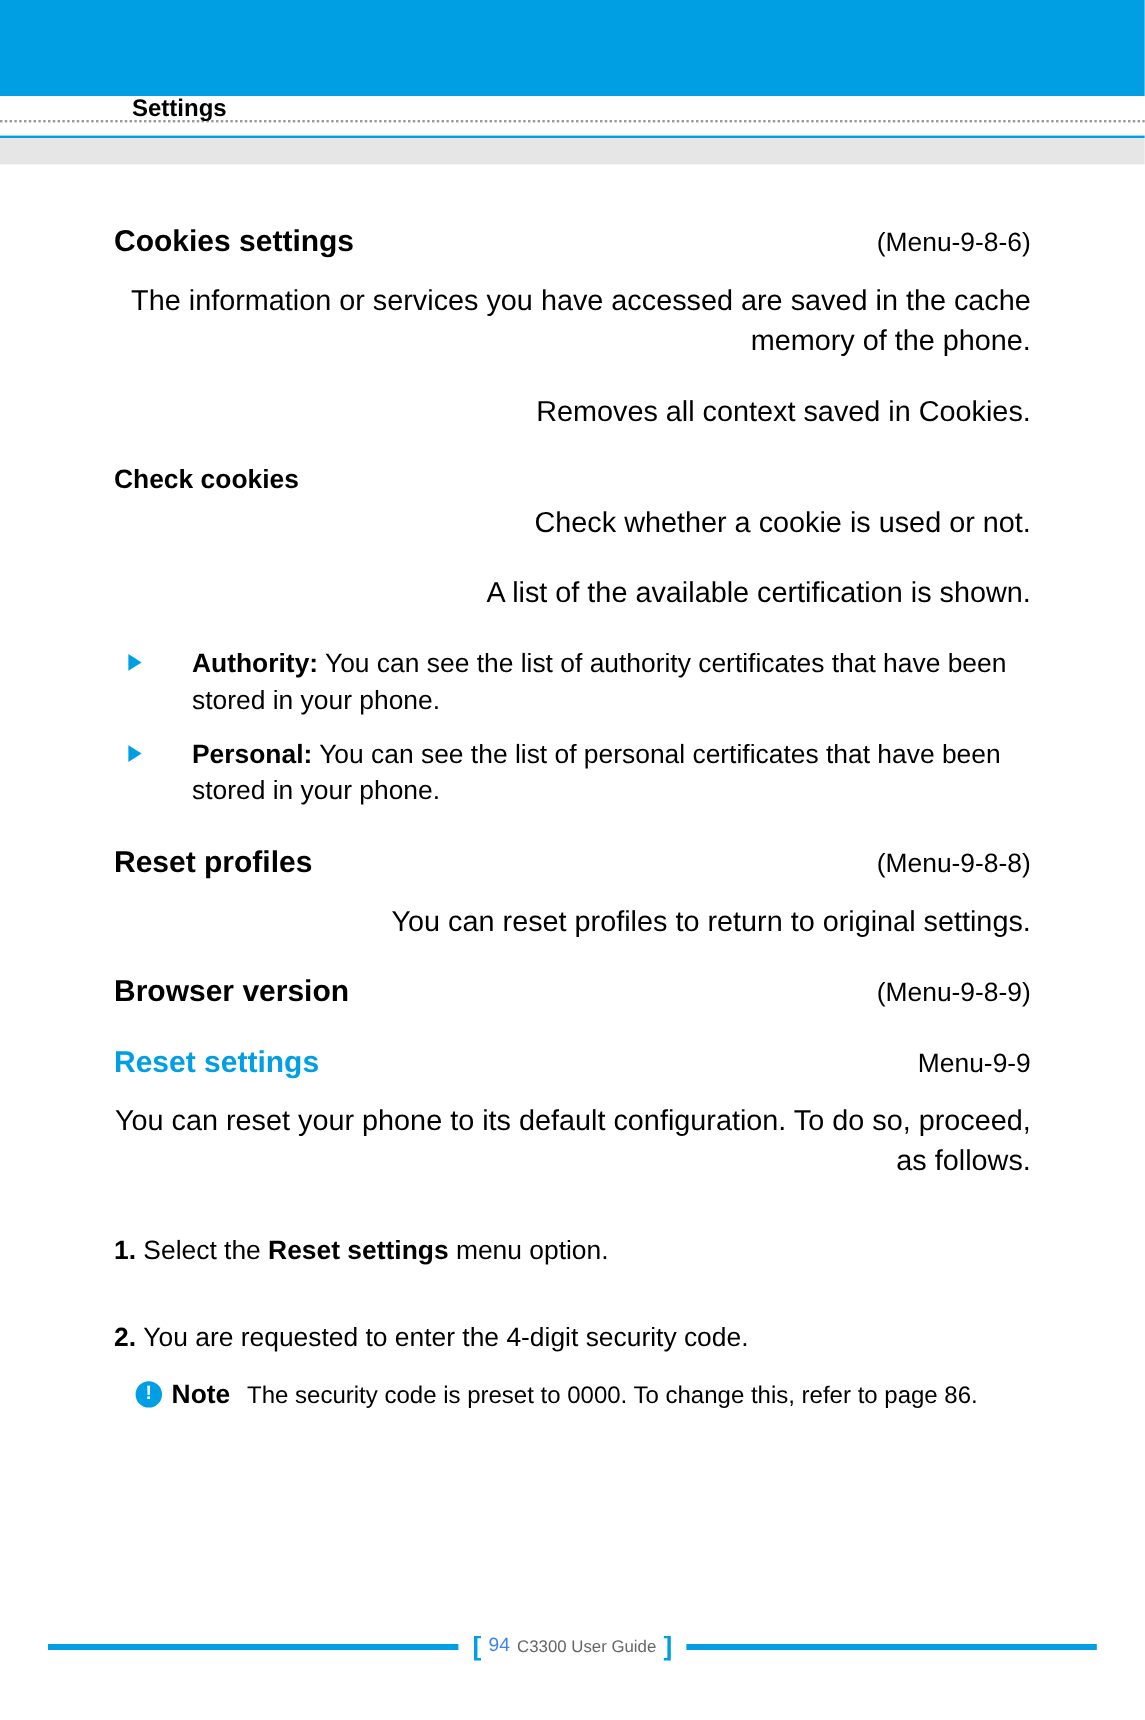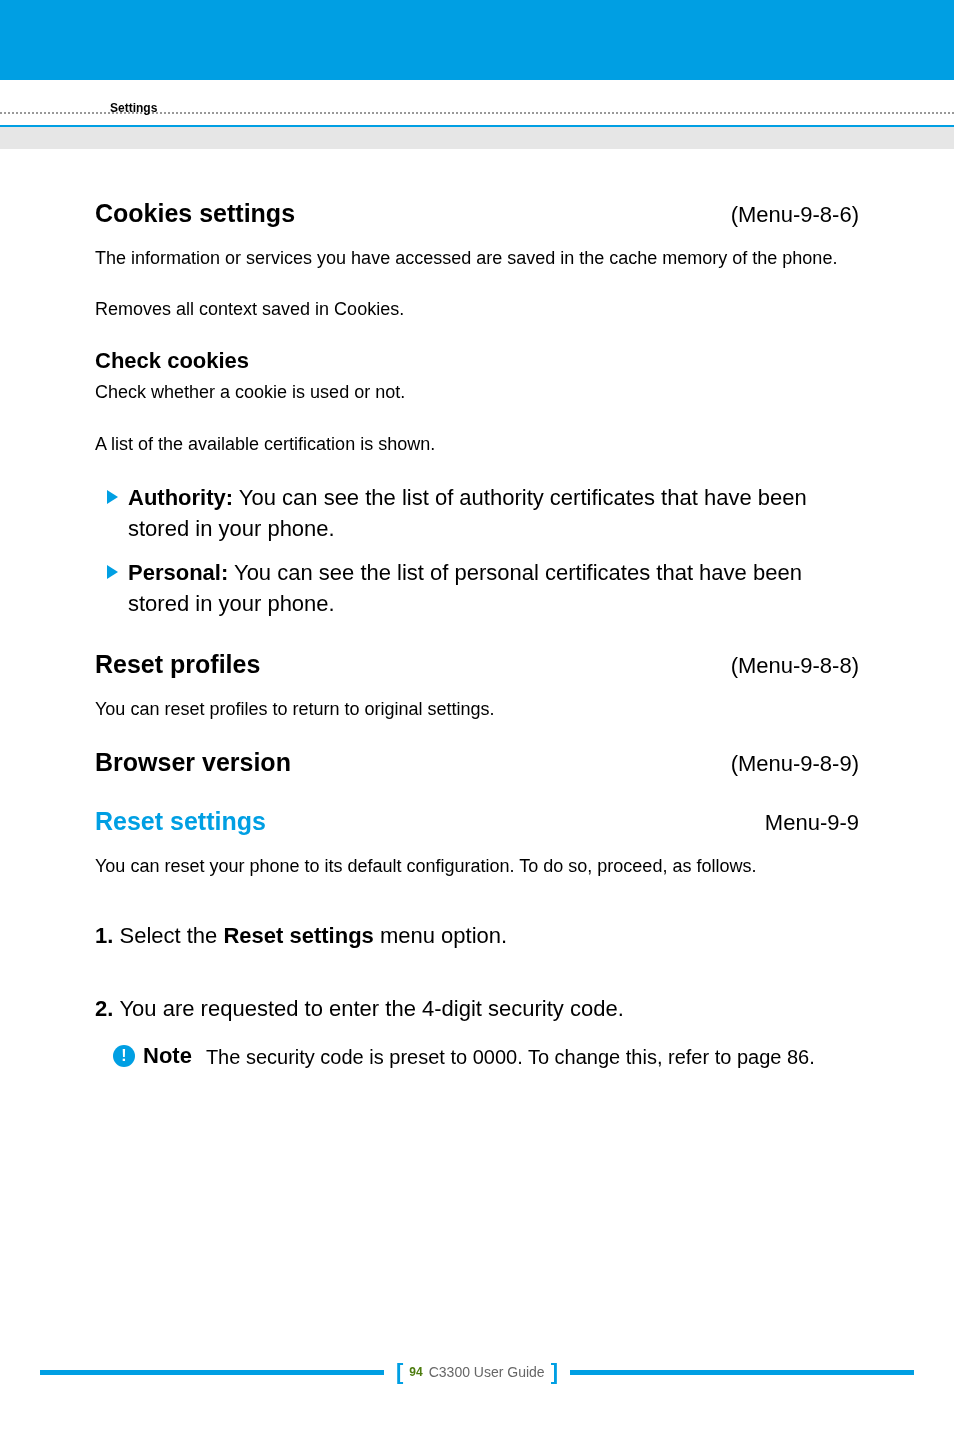--- a/index.html
+++ b/index.html
@@ -14,23 +14,23 @@
       background: #ffffff;
       color: #000000;
       position: relative;
     }
     .top-banner {
       width: 100%;
       height: 80px;
       background: #009FE3;
     }
     .breadcrumb-bar {
-      padding: 21px 0 10px 110px;
-      font-weight: bold;
-      font-size: 12px;
+      padding: 0 0 10px 110px;
+      font-weight: bold;
+      font-size: 20px;
       border-bottom: 2px solid #009FE3;
       position: relative;
     }
     .breadcrumb-dots {
       position: absolute;
       left: 0;
       right: 0;
       bottom: 11px;
       border-bottom: 2px dotted #999;
       z-index: -1;
@@ -56,33 +56,35 @@
     }
     .section-title-blue {
       font-weight: bold;
       font-size: 25px;
       color: #009FE3;
     }
     .menu-ref {
       font-size: 22px;
     }
     .body-text {
-      font-size: 18px;
+      font-size: 24px;
       line-height: 1.4;
       margin-bottom: 26px;
+      text-align: right;
     }
     .sub-heading {
       font-weight: bold;
       font-size: 22px;
       margin-bottom: 6px;
     }
     .list-item {
       display: flex;
       align-items: flex-start;
       margin-bottom: 14px;
+      gap: 32px;
     }
     .bullet-tri {
       width: 0;
       height: 0;
       border-top: 7px solid transparent;
       border-bottom: 7px solid transparent;
       border-left: 11px solid #009FE3;
       margin-right: 10px;
       margin-left: 12px;
       margin-top: 7px;
@@ -160,23 +162,23 @@
       display: flex;
       align-items: center;
       gap: 6px;
     }
     .footer-bracket {
       color: #009FE3;
       font-size: 22px;
       font-weight: bold;
     }
     .footer-page {
-      font-weight: bold;
-      color: #4d7c0f;
-      font-size: 12px;
+      font-weight: normal;
+      color: #3b82f6;
+      font-size: 16px;
     }
     .block-gap {
       margin-top: 30px;
     }
   </style>
 </head>
 <body>
 
 <div class="top-banner"></div>
 

